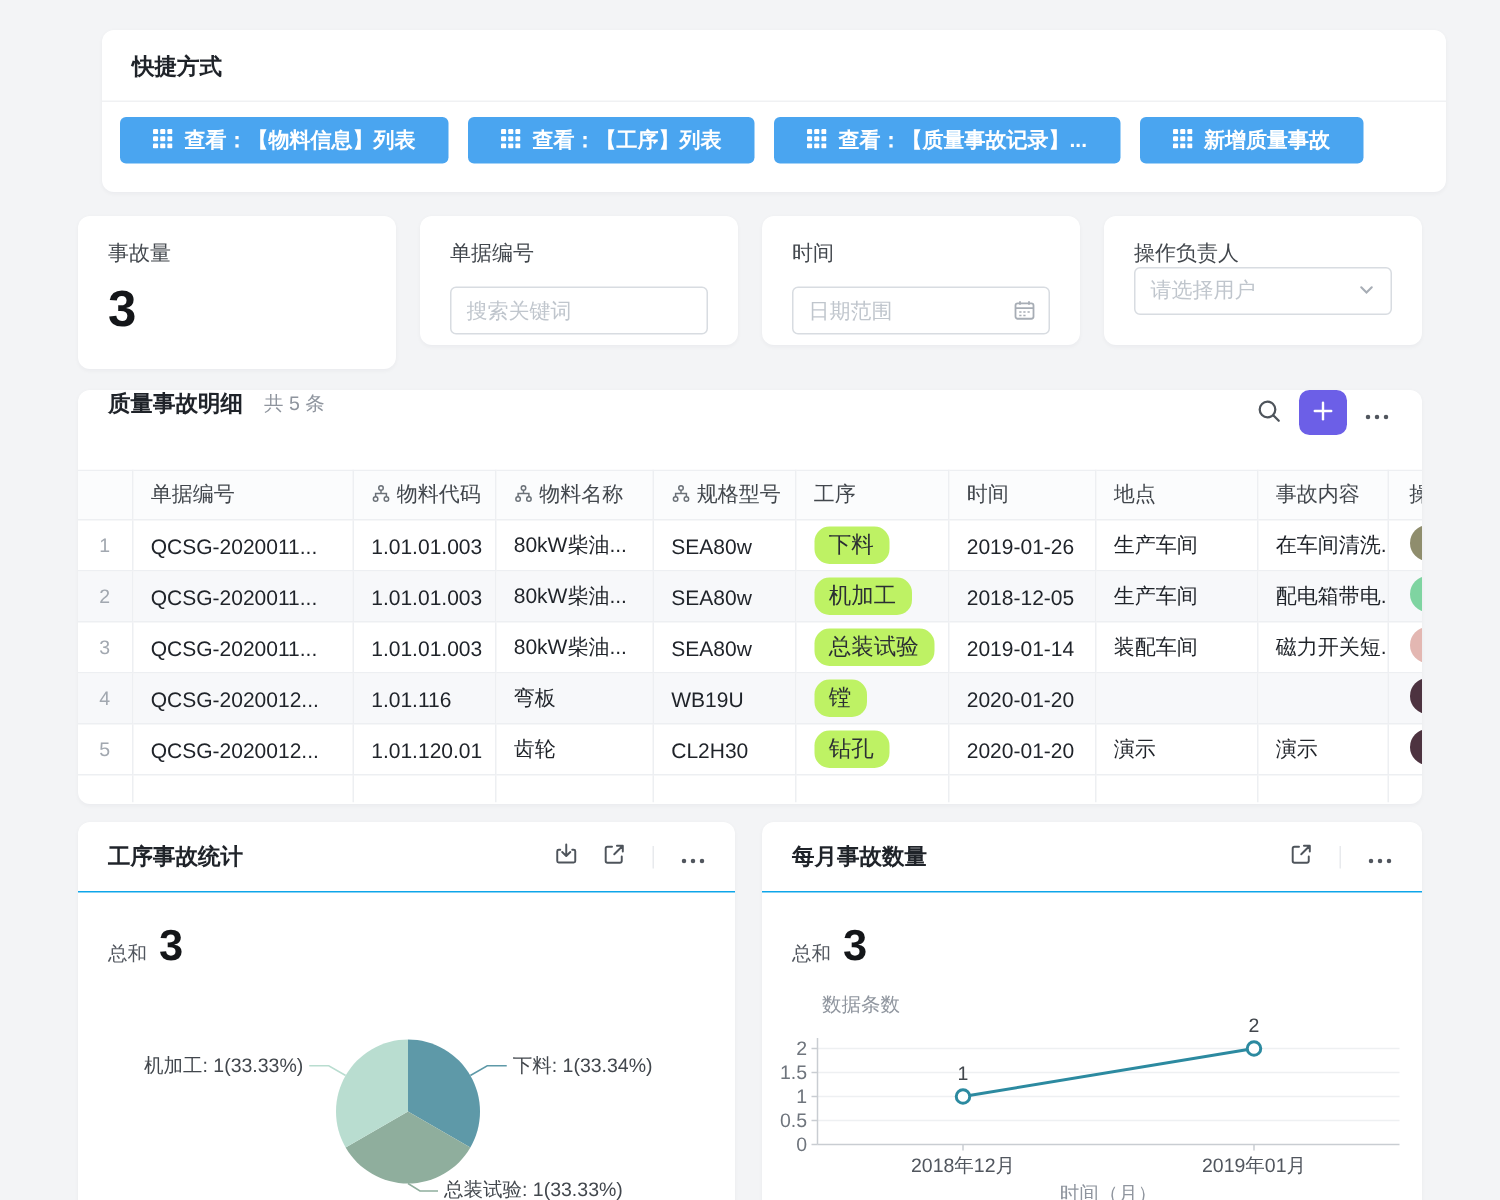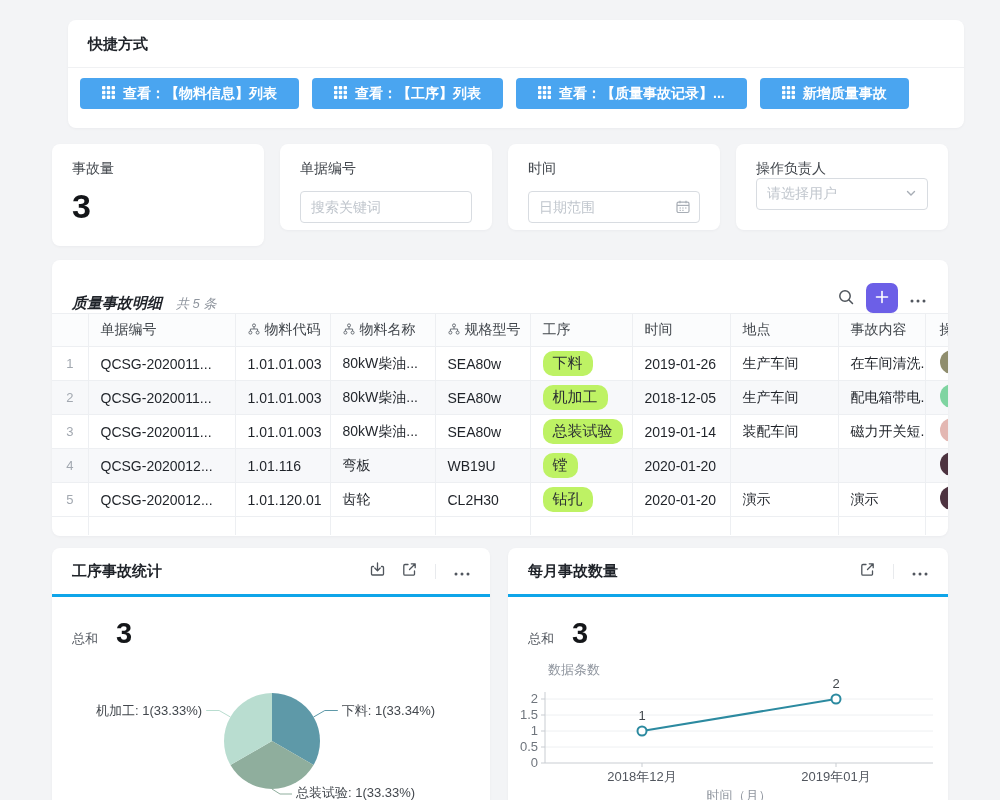--- a/index.html
+++ b/index.html
@@ -31,21 +31,21 @@
   .f-input{width:100%;height:32px;box-sizing:border-box;border:1px solid #d8dce1;border-radius:4px;
     padding:0 30px 0 10px;font-size:14px;font-family:inherit;color:#1f2329;outline:none;}
   .f-input::placeholder{color:#c0c6cd;}
   .f-input.no-icon{padding-right:10px;}
   .f-side-icon{position:absolute;right:9px;top:8px;}
   .f-select{margin-top:0;height:32px;box-sizing:border-box;border:1px solid #d8dce1;border-radius:4px;
     padding:0 10px;display:flex;align-items:center;justify-content:space-between;font-size:14px;color:#c0c6cd;cursor:pointer;}
 
   
   #table-card{left:52px;top:260px;width:896px;height:276px;overflow:hidden;}
-  .tc-header{display:flex;align-items:flex-end;height:53px;padding:0 16px 0 20px;font-style:italic;}
+  .tc-header{display:flex;align-items:flex-start;height:53px;padding:0 16px 0 20px;}
   .tc-title{font-size:15px;font-weight:700;}
   .tc-count{font-size:13px;color:#8f959e;margin-left:14px;}
   .tc-actions{margin-left:auto;display:flex;align-items:center;gap:6px;}
   .icon-btn{width:28px;height:28px;display:flex;align-items:center;justify-content:center;
     background:none;border:none;cursor:pointer;padding:0;}
   .plus-btn{width:32px;height:30px;border-radius:7px;background:var(--purple,#6c5fe7);display:flex;
     align-items:center;justify-content:center;border:none;cursor:pointer;}
   .tbl-wrap{width:896px;overflow:hidden;}
   table{border-collapse:collapse;table-layout:fixed;width:993px;font-size:14px;}
   th,td{border-bottom:1px solid #edeff2;border-right:1px solid #edeff2;padding:0 12px;
@@ -56,25 +56,25 @@
   td.num,th.num{color:#a2a8b0;text-align:center;font-size:13px;padding:0 4px;}
   .th-inner{display:flex;align-items:center;gap:5px;}
   .tag{display:inline-block;background:#bef264;border-radius:10px;padding:3px 10px;font-size:15px;color:#2b2f33;}
   .avatar{width:24px;height:24px;border-radius:50%;display:inline-block;background:#ccc;}
   td.av-cell,th.av-cell{padding:0 0 0 14px;}
   tr.stub td{height:18px;border-bottom:none;}
 
   
   #pie-card{left:52px;top:548px;width:438px;height:270px;}
   #line-card{left:508px;top:548px;width:440px;height:270px;}
-  .chart-header{display:flex;align-items:center;height:46px;padding:0 14px 0 20px;border-bottom:3px solid #0ea5e9;}
+  .chart-header{display:flex;align-items:center;height:46px;padding:0 14px 0 20px;border-bottom:1px solid #0ea5e9;}
   .chart-title{font-size:15px;font-weight:700;}
   .chart-actions{margin-left:auto;display:flex;align-items:center;gap:4px;}
   .v-div{width:1px;height:15px;background:#e8eaed;margin:0 8px;}
-  .total-row{display:flex;align-items:baseline;padding:20px 20px 0;gap:18px;text-align:center;}
+  .total-row{display:flex;align-items:baseline;padding:20px 20px 0;gap:8px;text-align:center;}
   .total-label{font-size:13px;color:#51565e;}
   .total-value{font-size:29px;font-weight:700;color:#141619;}
   .chart-svg{position:absolute;left:0;}
   #pie-svg{top:140px;}
   #line-svg{top:100px;}
   svg text{font-family:"Liberation Sans","DejaVu Sans",sans-serif;}
 </style>
 </head>
 <body style="--blue: #4aa5f0; --purple: #6c5fe7; --tag_bg: #e9ebee; --table_border: #edeff2;">
 

